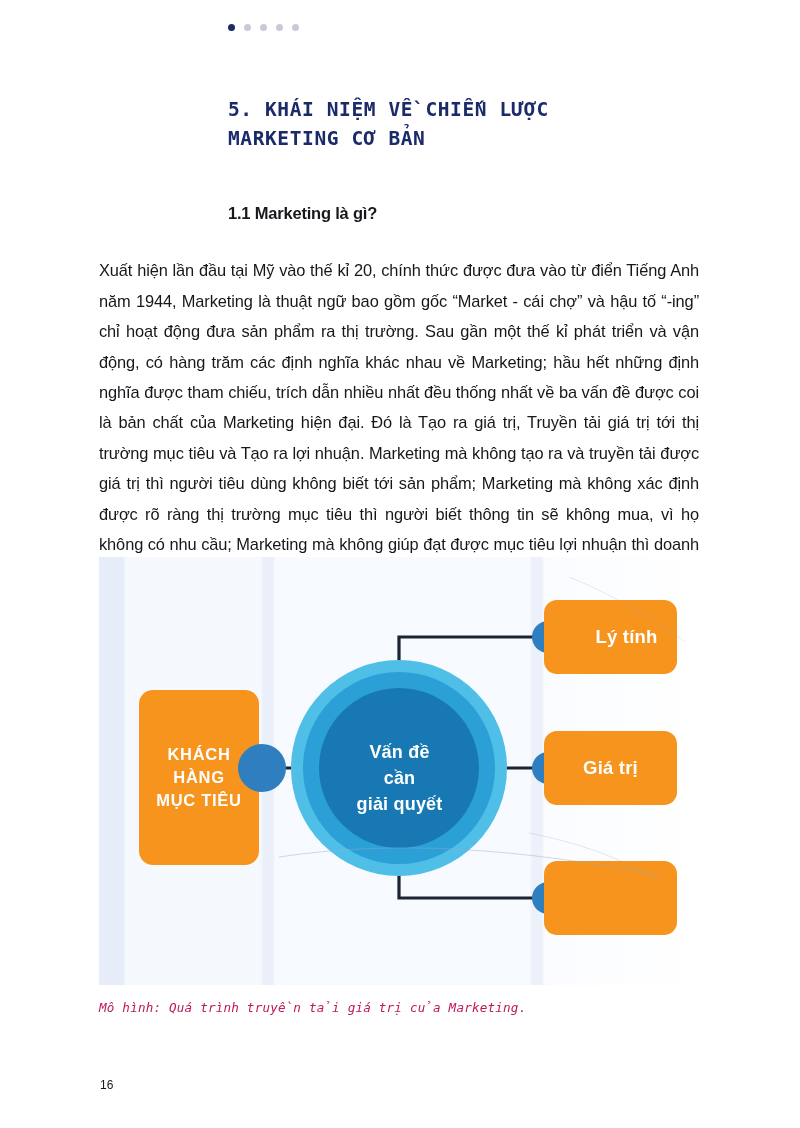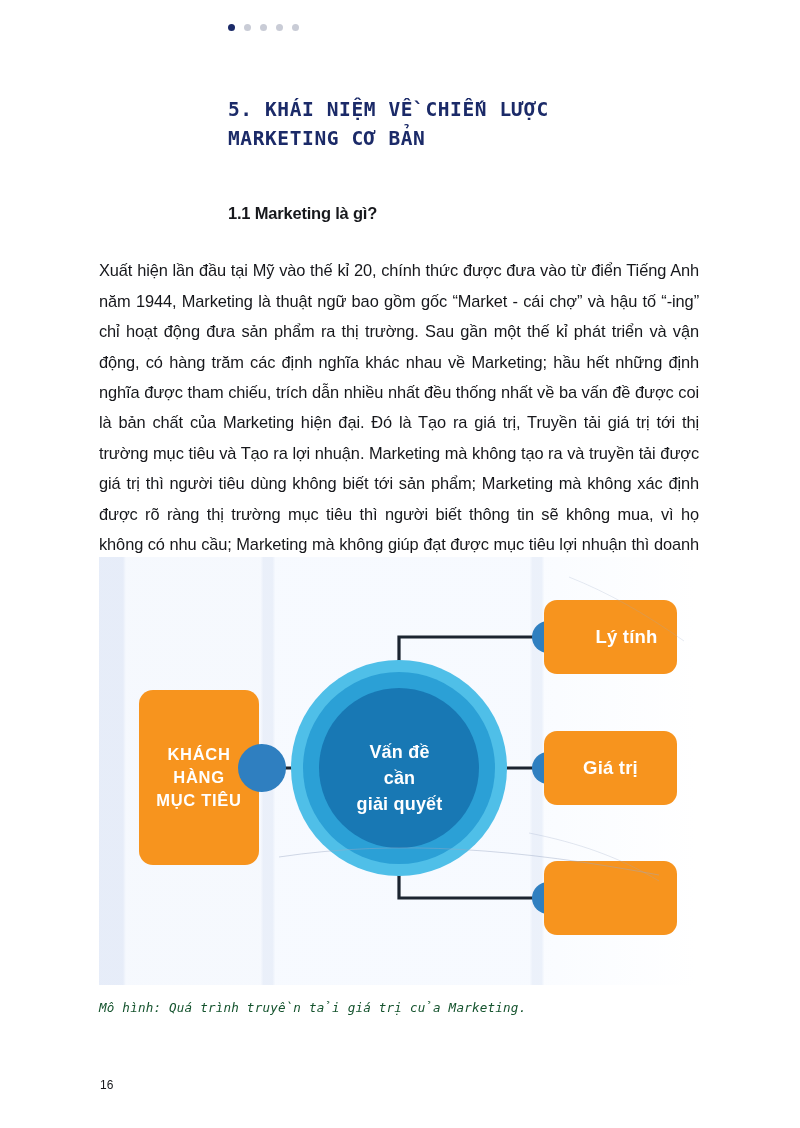--- a/index.html
+++ b/index.html
@@ -145,21 +145,21 @@
 
   
   .caption {
     position: absolute;
     top: 1000px;
     left: 99px;
     font-family: "DejaVu Sans Mono", monospace;
     font-style: italic;
     font-size: 12.6px;
     letter-spacing: 0.2px;
-    color: #14532d;
+    color: #be185d;
   }
 
   
   .page-number {
     position: absolute;
     top: 1078px;
     left: 100px;
     font-size: 12px;
     color: #16171b;
   }

